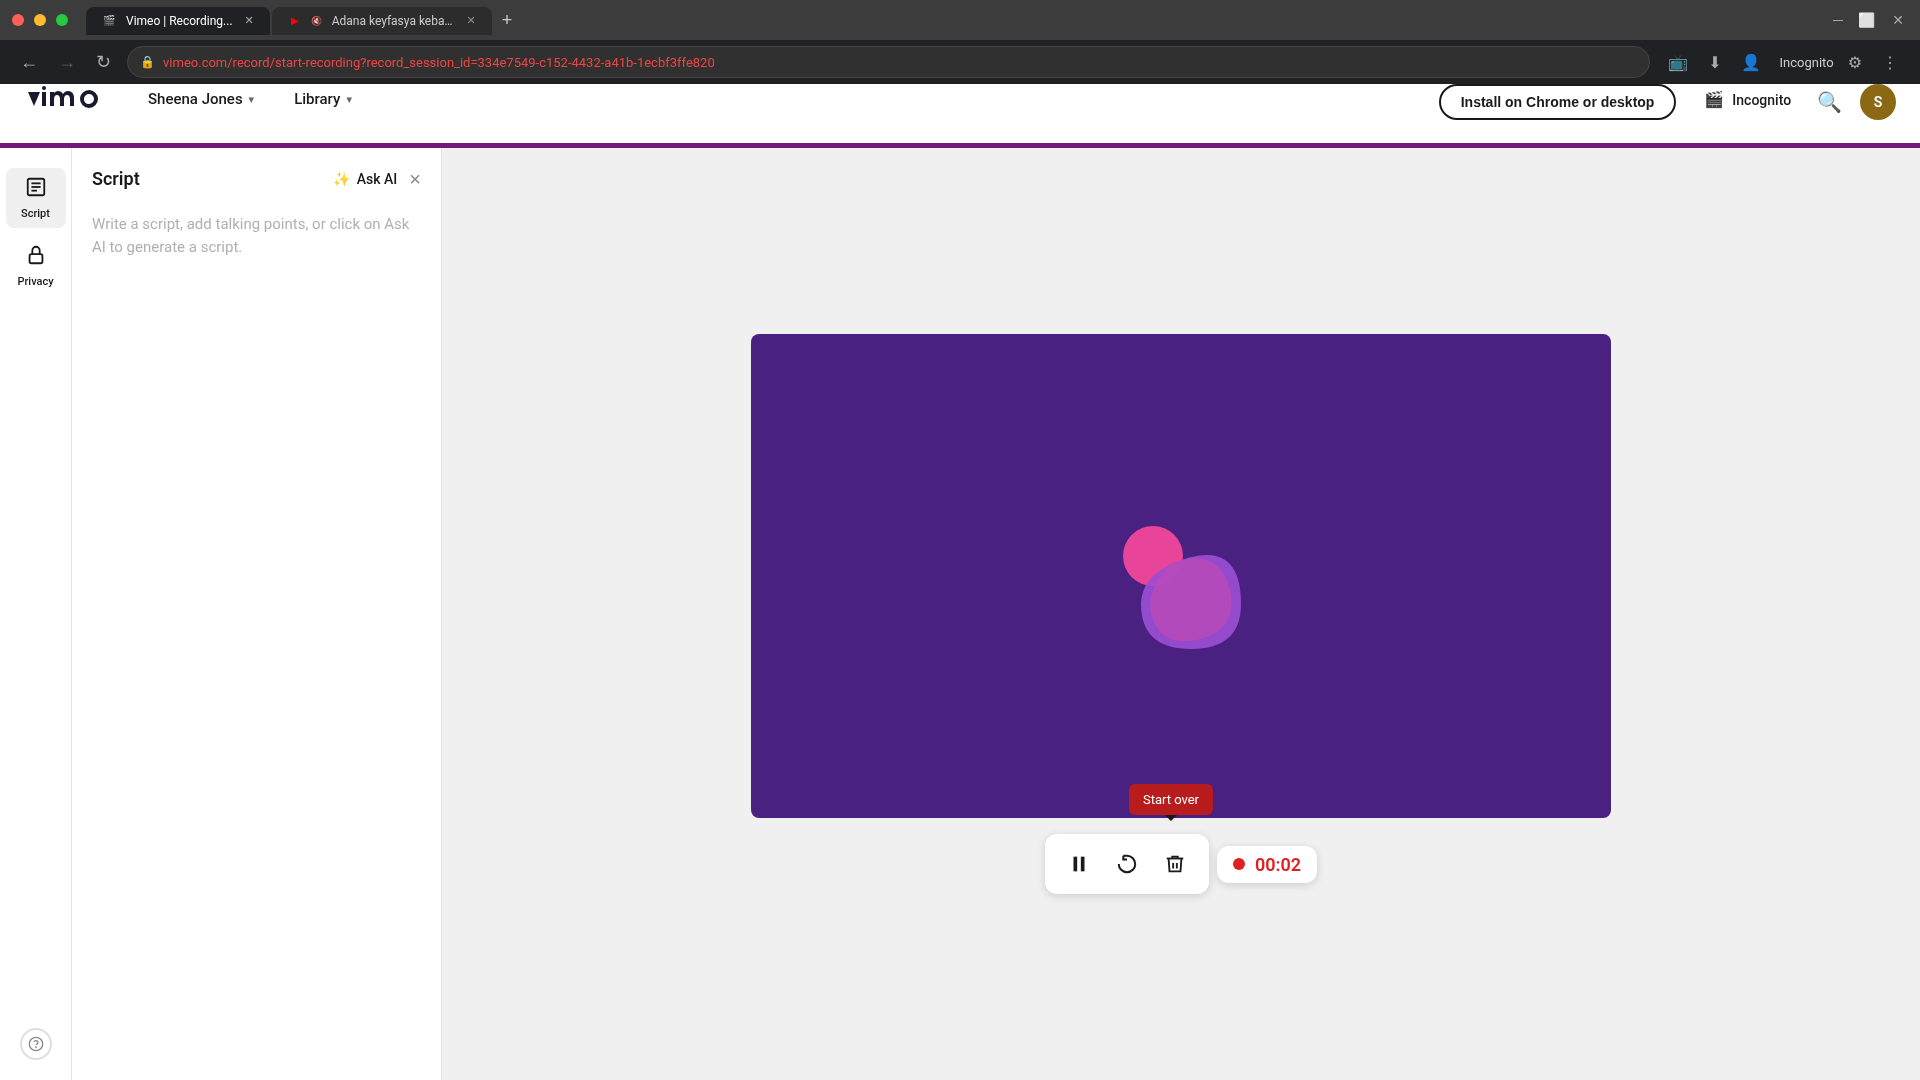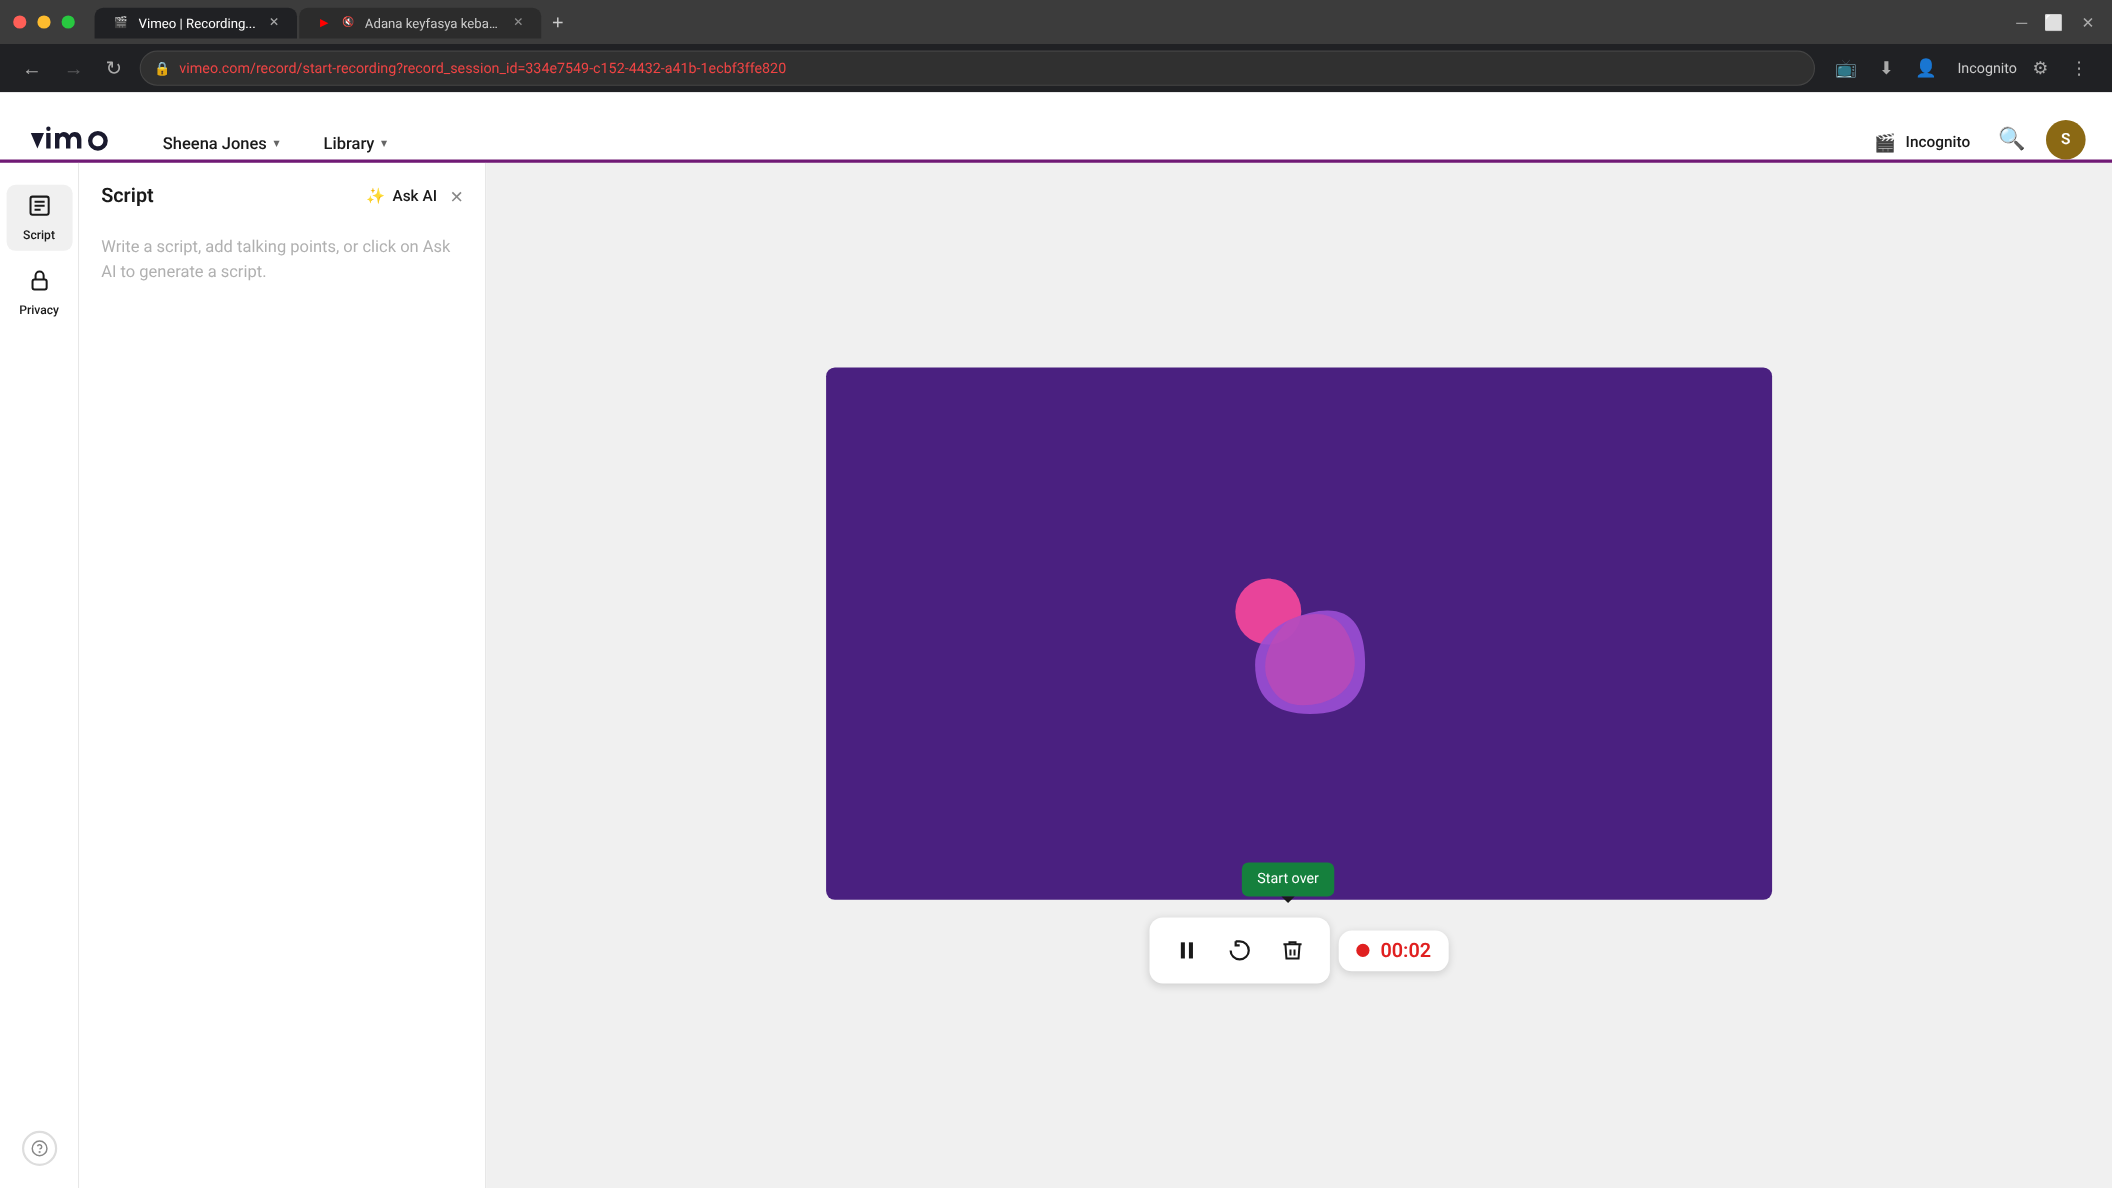--- a/index.html
+++ b/index.html
@@ -23,21 +23,21 @@
     .url-bar { flex: 1; background: #303030; border: 1px solid #444; border-radius: 20px; height: 32px; display: flex; align-items: center; padding: 0 12px; gap: 8px; }
     .url-bar .lock-icon { color: #aaa; font-size: 12px; }
     .url-text { color: #ef4444; font-size: 13px; flex: 1; }
     .toolbar-actions { display: flex; align-items: center; gap: 8px; }
     .toolbar-icon-btn { background: none; border: none; color: #aaa; font-size: 16px; cursor: pointer; padding: 4px 6px; }
 
     
     .app { width: 100%; height: calc(1080px - 84px); display: flex; flex-direction: column; background: #fff; }
 
     
-    .app-header { height: 64px; background: #fff; border-bottom: 3px solid #701a75; display: flex; align-items: flex-end; padding: 0 24px; gap: 0; }
+    .app-header { height: 64px; background: #fff; border-bottom: 5px solid #701a75; display: flex; align-items: flex-start; padding: 0 24px; gap: 0; }
     .vimeo-logo { margin-right: 32px; }
     .vimeo-logo svg { width: 80px; height: 28px; }
     .nav-dropdown { display: flex; align-items: center; gap: 6px; color: #1a1a1a; font-size: 15px; font-weight: 500; cursor: pointer; padding: 6px 12px; border-radius: 6px; }
     .nav-dropdown .chevron { font-size: 11px; color: #666; }
     .header-spacer { flex: 1; }
     .install-btn { background: #fff; border: 2px solid #1a1a1a; border-radius: 24px; padding: 8px 20px; font-size: 14px; font-weight: 600; cursor: pointer; color: #1a1a1a; white-space: nowrap; }
     .unlisted-btn { display: flex; align-items: center; gap: 8px; color: #1a1a1a; font-size: 14px; font-weight: 500; cursor: pointer; padding: 6px 12px; border-radius: 6px; margin-left: 16px; }
     .header-search { margin-left: 8px; background: none; border: none; font-size: 20px; cursor: pointer; color: #1a1a1a; padding: 6px; }
     .header-avatar { width: 36px; height: 36px; border-radius: 50%; background: #8B6914; overflow: hidden; margin-left: 12px; cursor: pointer; display: flex; align-items: center; justify-content: center; }
 
@@ -66,21 +66,21 @@
     
     .recording-area { flex: 1; display: flex; flex-direction: column; align-items: center; justify-content: center; background: #f0f0f0; padding: 20px; gap: 16px; }
 
     .video-preview { width: 860px; height: 484px; background: #4a2080; border-radius: 8px; position: relative; display: flex; align-items: center; justify-content: center; overflow: hidden; }
 
     
     .video-logo-container { position: absolute; top: 50%; left: 50%; transform: translate(-50%, -50%); }
 
     
     .recording-controls { display: flex; align-items: center; gap: 0; position: relative; }
-    .tooltip-bubble { position: absolute; top: -50px; left: 50%; transform: translateX(-50%); background: #15803d; color: #fff; font-size: 13px; padding: 8px 14px; border-radius: 6px; white-space: nowrap; }
+    .tooltip-bubble { position: absolute; top: -50px; left: 50%; transform: translateX(-50%); background: #b91c1c; color: #fff; font-size: 13px; padding: 8px 14px; border-radius: 6px; white-space: nowrap; }
     .tooltip-bubble::after { content: ''; position: absolute; bottom: -6px; left: 50%; transform: translateX(-50%); border: 6px solid transparent; border-bottom: none; border-top-color: #1a1a1a; }
 
     .controls-group { background: #fff; border-radius: 12px; display: flex; align-items: center; padding: 8px 12px; gap: 4px; box-shadow: 0 2px 8px rgba(0,0,0,0.15); }
     .control-btn { background: none; border: none; width: 44px; height: 44px; display: flex; align-items: center; justify-content: center; cursor: pointer; border-radius: 8px; font-size: 20px; color: #1a1a1a; }
 
     .timer-group { background: #fff; border-radius: 12px; display: flex; align-items: center; padding: 8px 16px; gap: 10px; box-shadow: 0 2px 8px rgba(0,0,0,0.15); margin-left: 8px; justify-content: flex-end; }
     .rec-dot { width: 12px; height: 12px; border-radius: 50%; background: #e02020; }
     .timer-text { font-size: 18px; font-weight: 600; color: #e02020; font-variant-numeric: tabular-nums; }
 
     
@@ -157,20 +157,23 @@
       <span class="chevron">▾</span>
     </div>
 
     <div class="nav-dropdown" style="margin-left: 16px;">
       <span>Library</span>
       <span class="chevron">▾</span>
     </div>
 
     <div class="header-spacer"></div>
 
+    <button class="install-btn">
+      <span>Install on Chrome or desktop</span>
+    </button>
 
     <div class="unlisted-btn">
       <span style="font-size:16px;">🎬</span>
       <span>Incognito</span>
     </div>
 
     <button class="header-search">🔍</button>
 
     <div class="header-avatar">
       <span style="color:#fff;font-size:14px;font-weight:600;">S</span>

